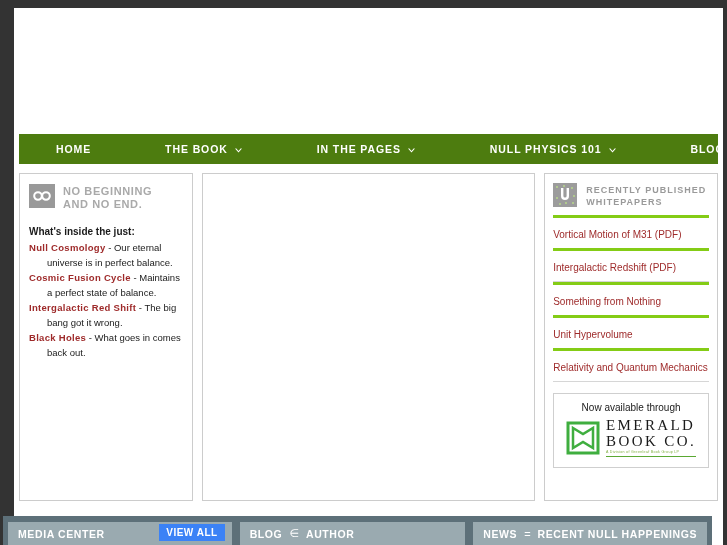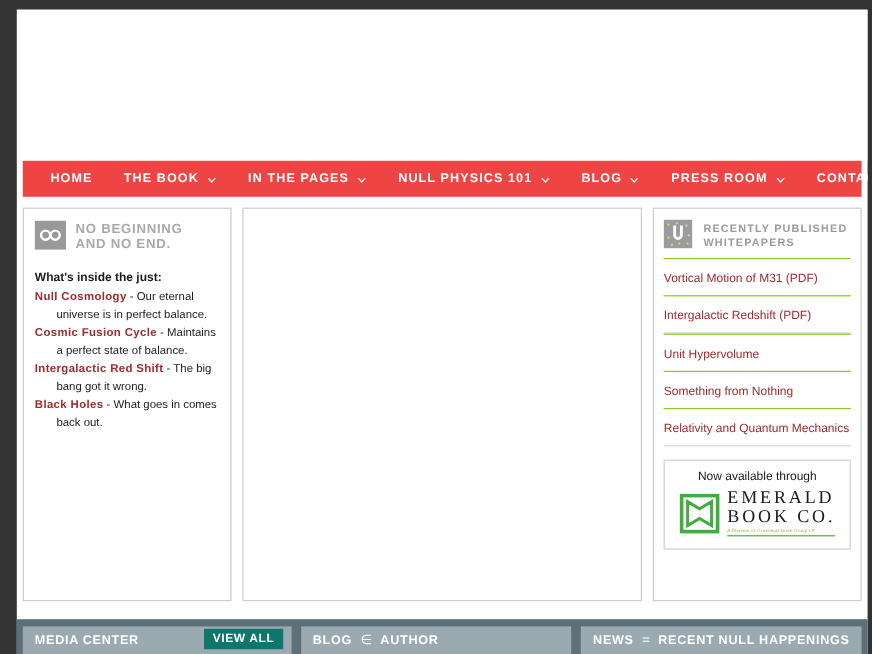--- a/index.html
+++ b/index.html
@@ -33,24 +33,25 @@
   
   .masthead {
     height: 126px;
     background: #ffffff;
   }
 
   
   .navbar {
     margin: 0 5px 0 5px;
     height: 30px;
-    background: #ef4444;
+    background: #4d7c0f;
     display: flex;
     align-items: center;
-    padding-left: 10px;
+    padding-left: 24px;
+    gap: 48px;
   }
   .nav-item {
     display: flex;
     align-items: center;
     height: 30px;
     padding: 0 13px;
     color: #ffffff;
     font-size: 10.5px;
     font-weight: bold;
     letter-spacing: 0.9px;
@@ -159,21 +160,21 @@
   .sec-title {
     color: #9a9a9a;
     font-size: 9px;
     font-weight: bold;
     letter-spacing: 1px;
     line-height: 12px;
     padding-top: 1px;
   }
 
   .link-row {
-    border-top: 1px solid #84cc16;
+    border-top: 3px solid #84cc16;
     padding: 6px 0 6px 0;
   }
   .link-row:first-of-type { border-top: 1px solid #d6d6d6; }
   .link-row a {
     color: #9e2a2a;
     font-size: 10px;
     text-decoration: none;
     cursor: pointer;
   }
 
@@ -231,21 +232,21 @@
     letter-spacing: 0.3px;
     color: #7fae3f;
     line-height: 6px;
     border-bottom: 1.5px solid #5aa832;
     padding-bottom: 1px;
   }
 
   
   .bottombar {
     position: absolute;
-    left: 14px;
+    left: 3px;
     top: 516px;
     width: 709px;
     height: 29px;
     background: #5d7079;
     display: flex;
     padding: 6px 5px 0 5px;
     gap: 8px;
   }
   .bb-panel {
     background: #9aaab0;
@@ -267,21 +268,21 @@
   }
   .bb-sep {
     color: #ffffff;
     font-size: 11px;
     margin: 0 7px;
   }
   .viewall {
     position: absolute;
     right: 7px;
     top: 2px;
-    background: #0f766e;
+    background: #3b82f6;
     color: #ffffff;
     font-size: 10px;
     font-weight: bold;
     letter-spacing: 0.5px;
     padding: 3px 7px 3px 7px;
     cursor: pointer;
   }
 </style>
 </head>
 <body>
@@ -392,24 +393,24 @@
 
         <div class="link-row">
           <a>Vortical Motion of M31 (PDF)</a>
         </div>
         <div class="link-row gap-after">
           <a>Intergalactic Redshift (PDF)</a>
         </div>
 
 
         <div class="link-row">
+          <a>Something from Nothing</a>
+        </div>
+        <div class="link-row">
           <a>Unit Hypervolume</a>
-        </div>
-        <div class="link-row">
-          <a>Something from Nothing</a>
         </div>
         <div class="link-row gap-after">
           <a>Relativity and Quantum Mechanics</a>
         </div>
 
         <div class="promo">
           <div class="promo-body">
             <div class="promo-sub">Now available through</div>
             <div class="emerald">
               <span class="emerald-mark">

